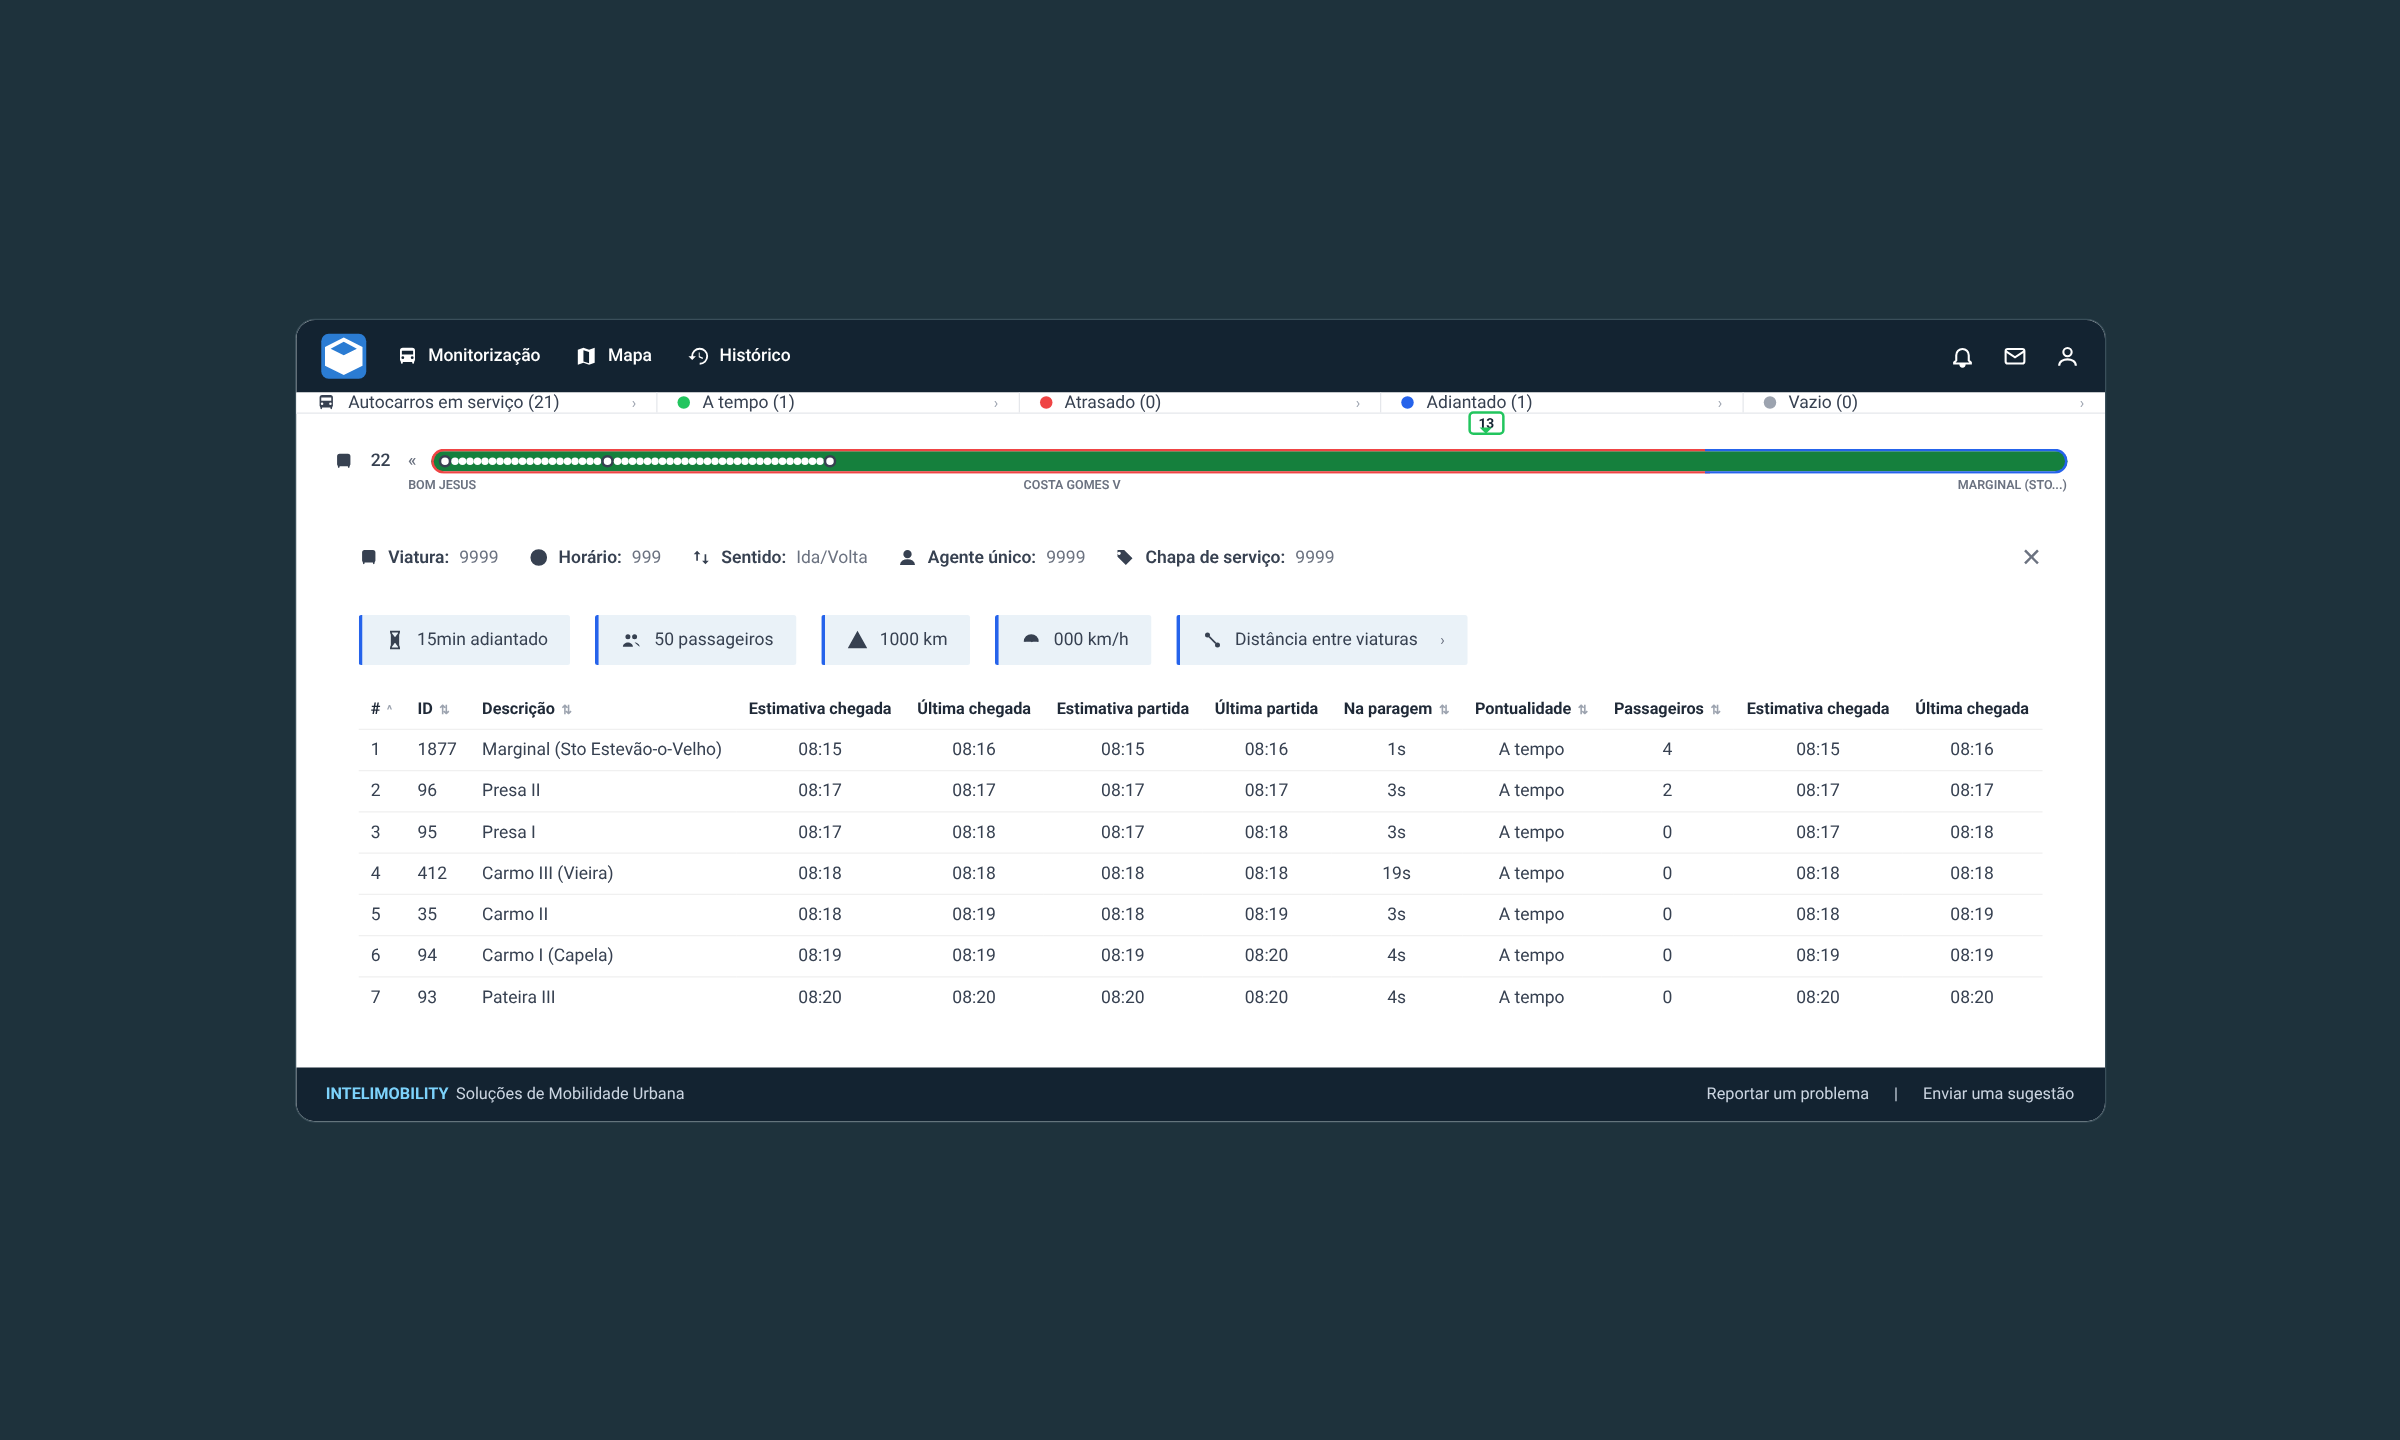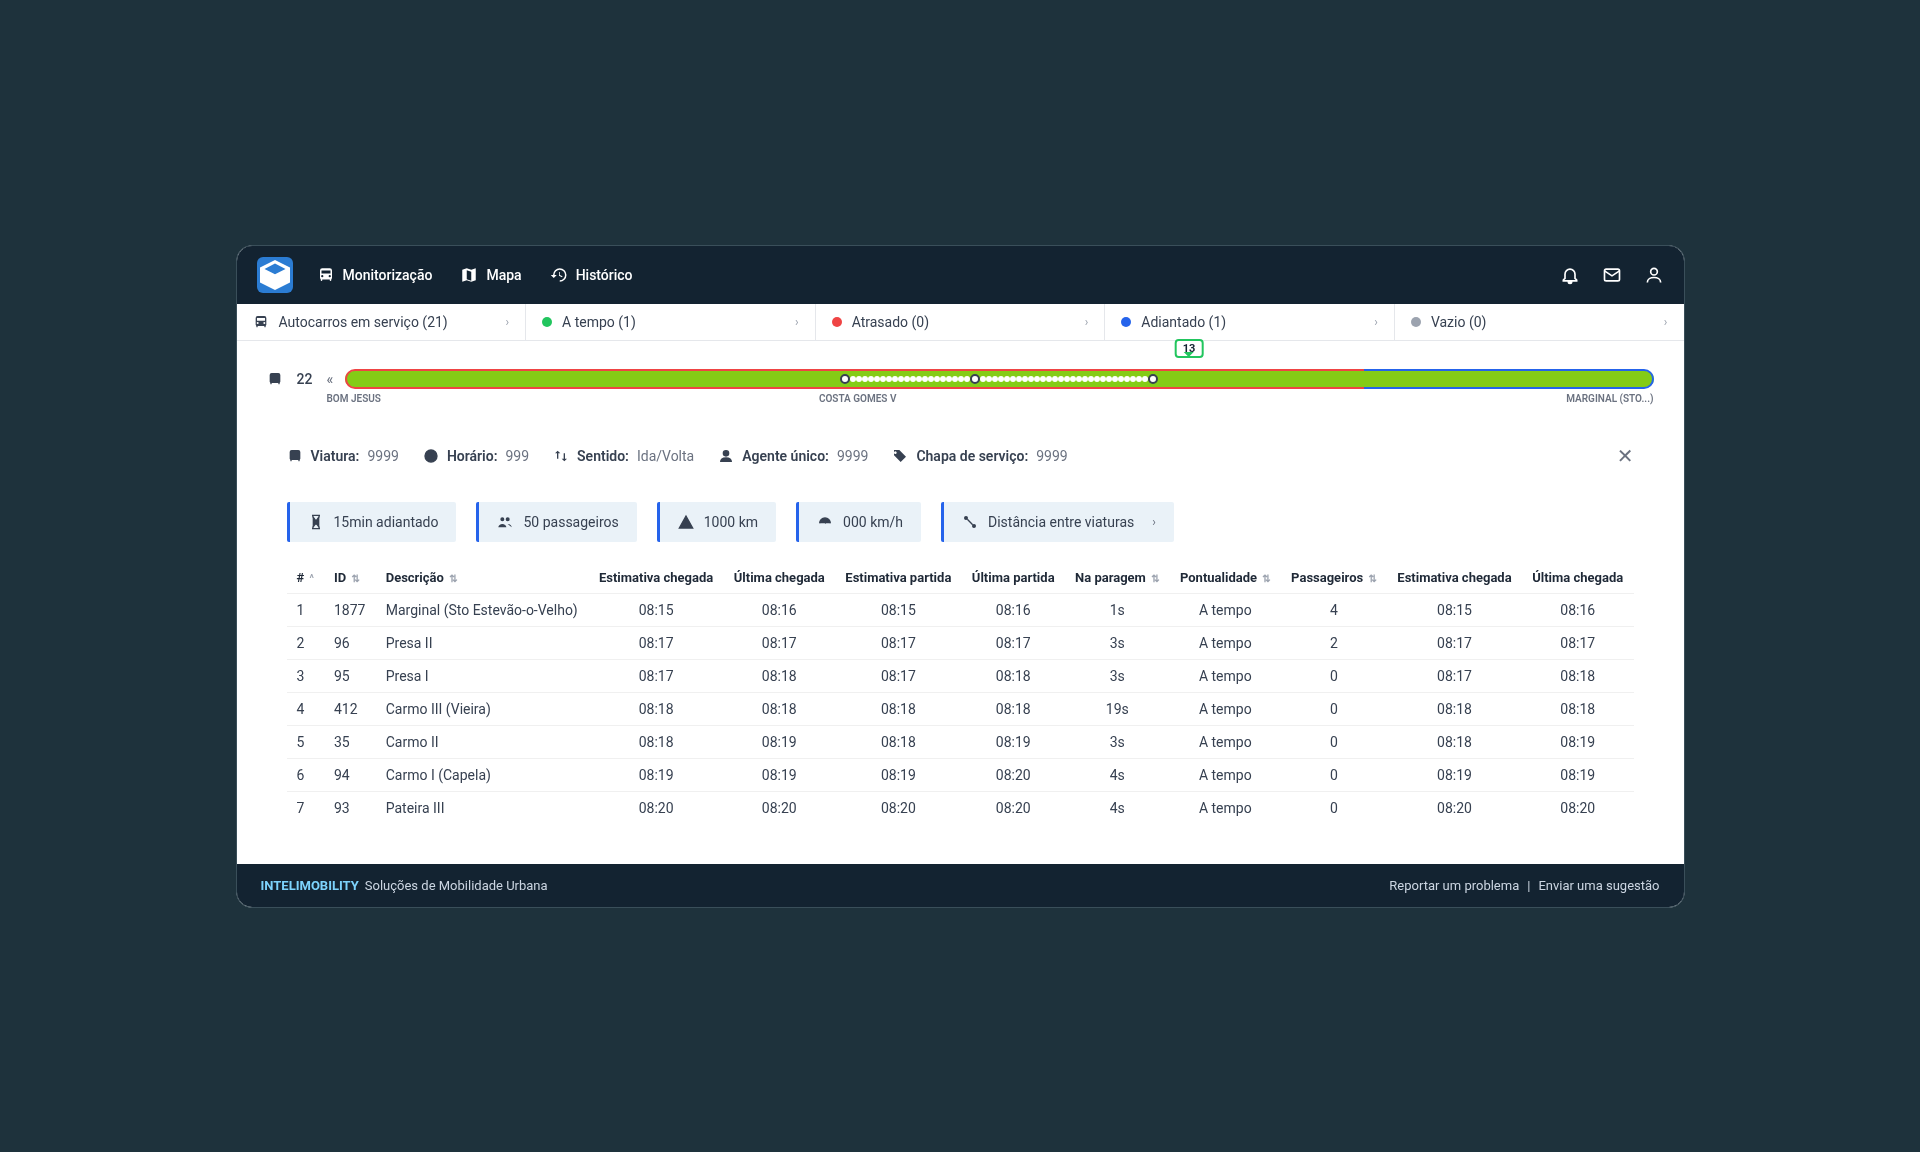--- a/index.html
+++ b/index.html
@@ -40,43 +40,43 @@
 .nav-item svg { width: 18px; height: 18px; fill: #fff; }
 .topbar-right { display: flex; gap: 22px; align-items: center; }
 .topbar-right svg { width: 20px; height: 20px; stroke: #fff; fill: none; stroke-width: 2; }
 
 .filter-bar { display: flex; background: #fff; border-bottom: 1px solid #e5e7eb; }
 .filter-item {
   flex: 1;
   display: flex;
   align-items: center;
   gap: 10px;
-  padding: 10px 16px;
+  padding: 0 16px;
   border-right: 1px solid #e5e7eb;
   cursor: pointer;
   font-size: 14px;
   color: #374151;
 }
 .filter-item:last-child { border-right: none; }
 .filter-item .dot { width: 10px; height: 10px; border-radius: 50%; }
 .filter-item .chev { margin-left: auto; color: #9ca3af; font-size: 12px; }
 .bus-mini-icon { width: 16px; height: 16px; }
 
 .route-section { padding: 30px 30px 20px; }
 .route-row { display: flex; align-items: center; gap: 12px; }
 .route-label { display: flex; align-items: center; gap: 14px; font-size: 14px; color: #374151; font-weight: 500; }
 .route-track {
   flex: 1;
   position: relative;
   height: 16px;
-  background: #84cc16;
+  background: #15803d;
   border-radius: 10px;
   display: flex;
   align-items: center;
-  justify-content: center;
+  justify-content: flex-start;
   padding: 0 6px;
 }
 .route-track::before {
   content: '';
   position: absolute;
   left: 0; top: -2px; bottom: -2px;
   width: 78%;
   border: 2px solid #ef4444;
   border-right: none;
   border-radius: 12px 0 0 12px;
@@ -157,21 +157,21 @@
 .footer {
   background: #132331;
   color: #cbd5e1;
   display: flex;
   align-items: center;
   padding: 14px 24px;
   font-size: 13px;
 }
 .footer .brand { font-weight: 700; color: #7dd3fc; margin-right: 6px; }
 .footer .right { margin-left: auto; display: flex; gap: 8px; }
-.footer .right span { cursor: pointer; }
+.footer .right span { cursor: pointer; margin-left: 12px; }
 .icon-sm { width: 16px; height: 16px; fill: #374151; }
 </style>
 </head>
 <body>
 
 <div class="app-window">
 
   <div class="topbar">
     <div class="logo">
       <svg viewBox="0 0 24 24" fill="#fff">

